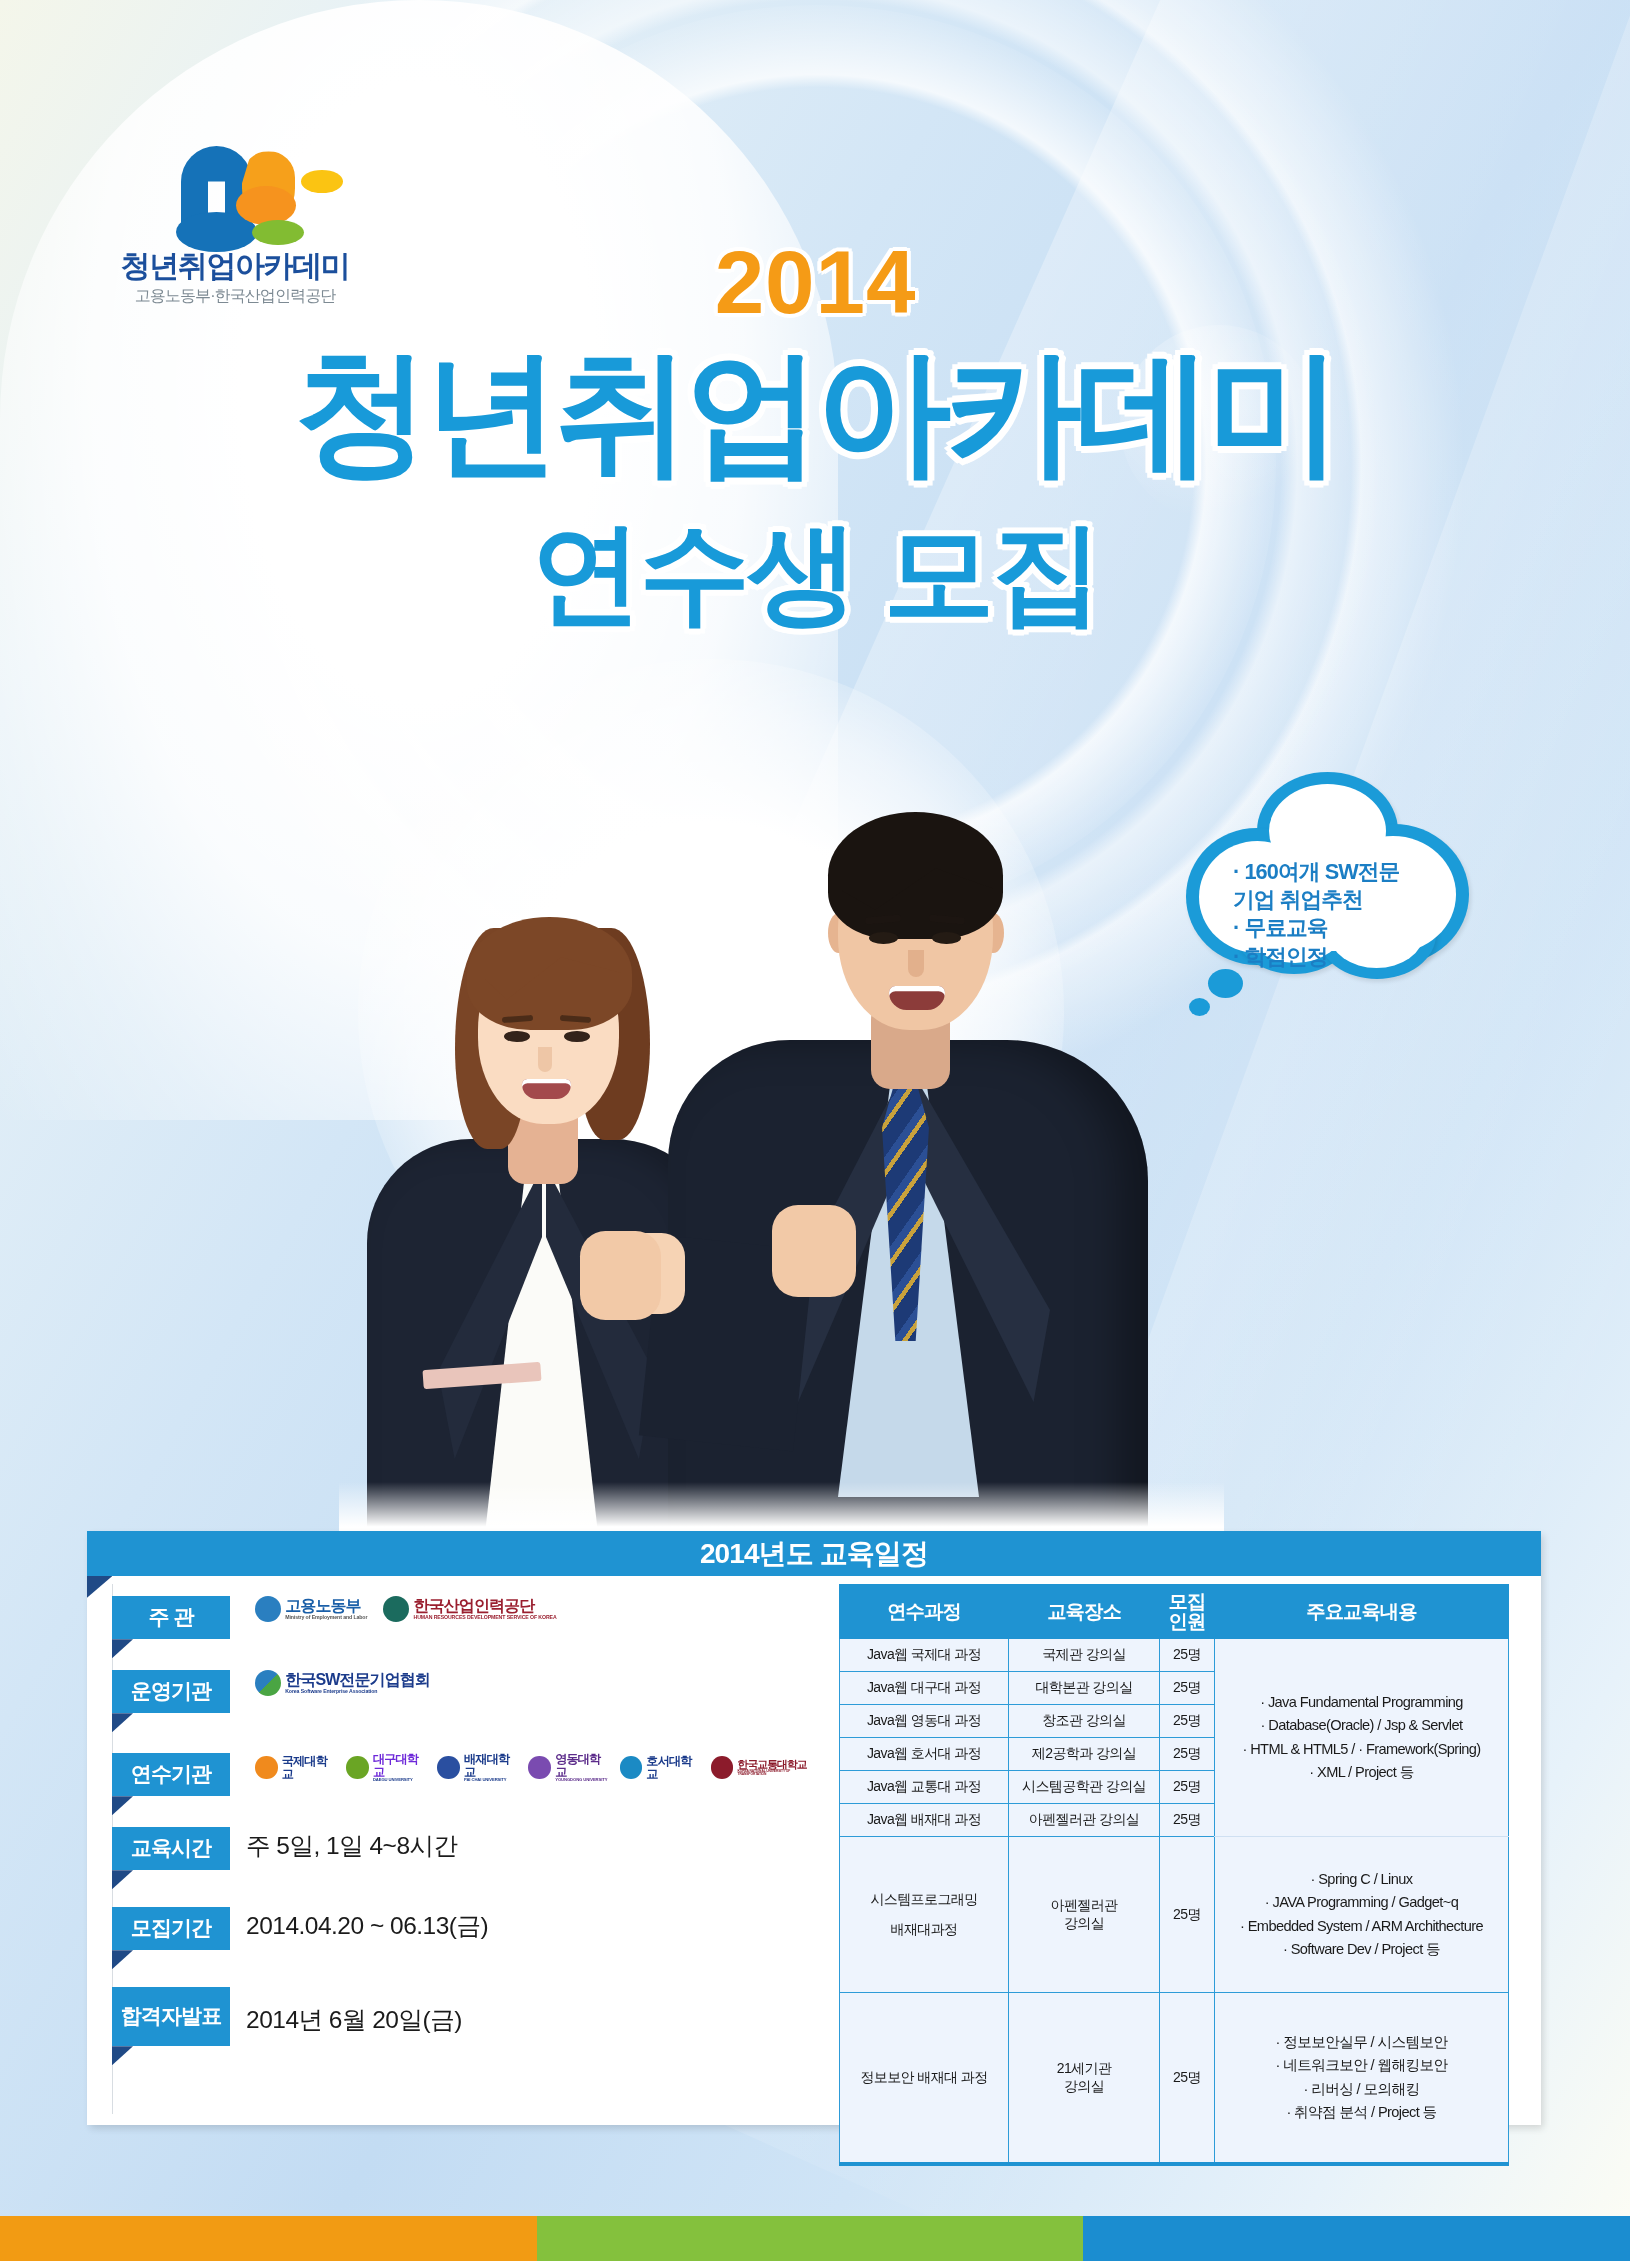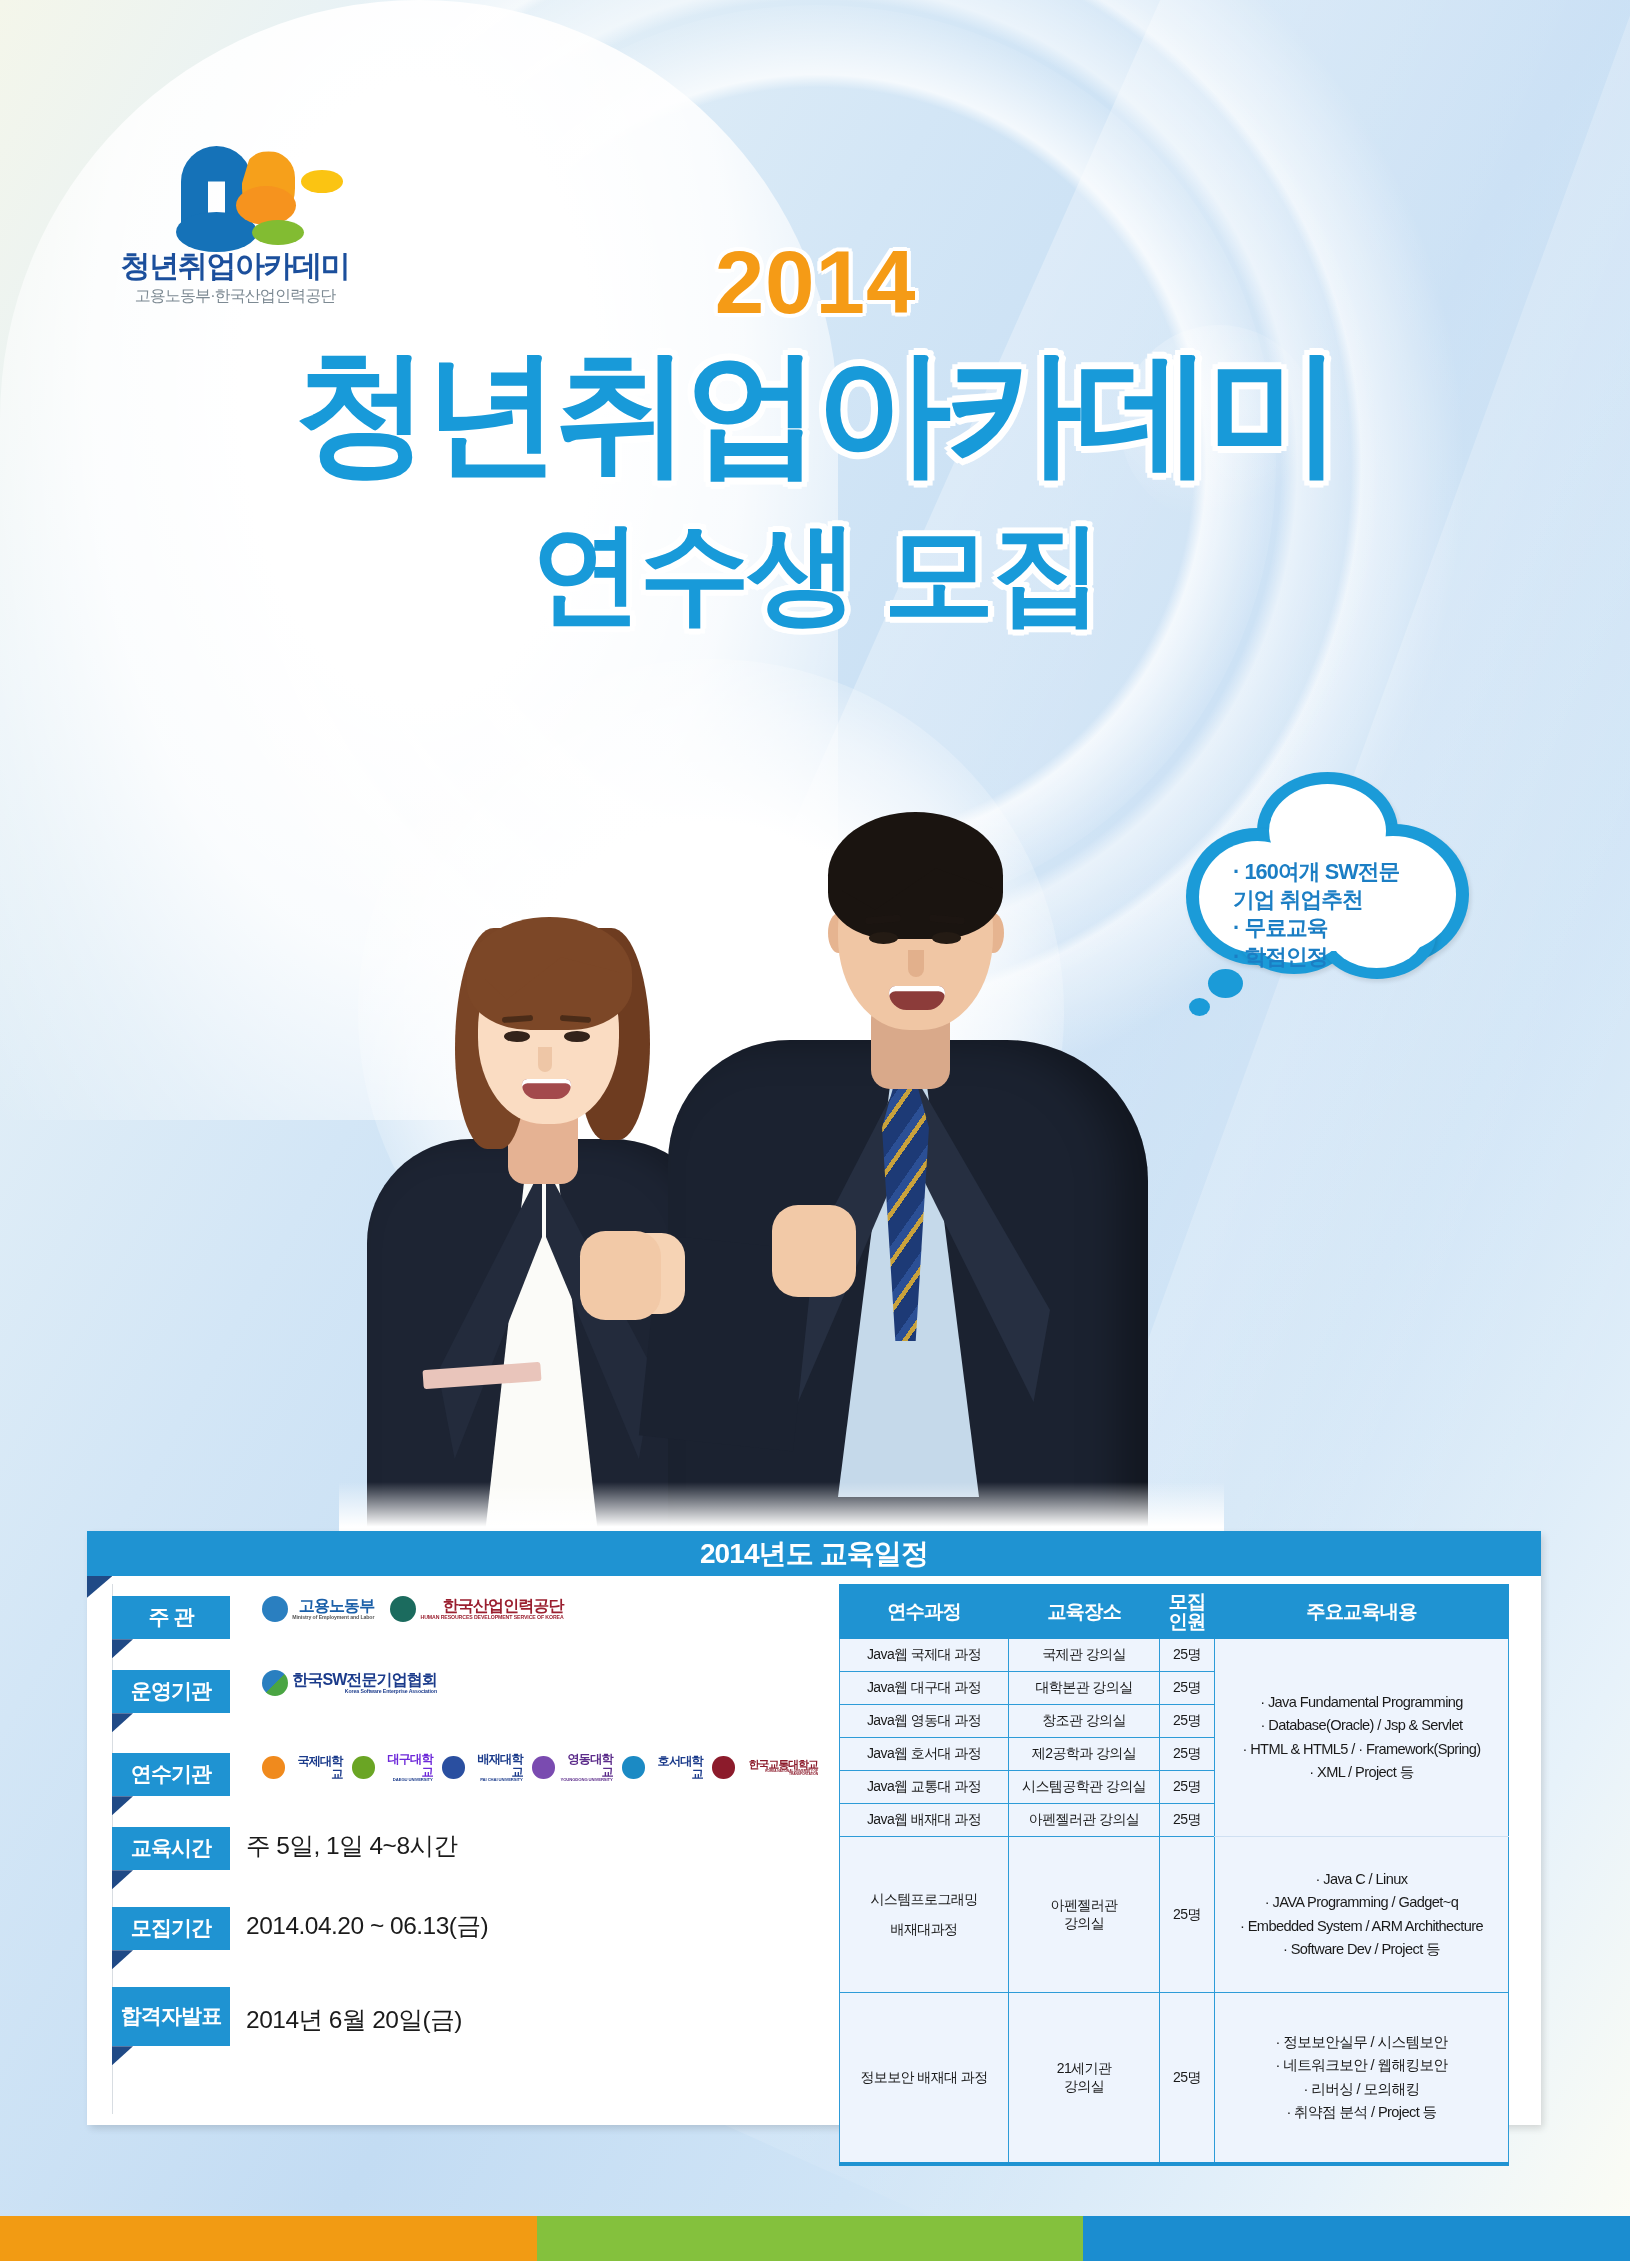--- a/index.html
+++ b/index.html
@@ -137,21 +137,21 @@
   .irow{position:relative;display:flex;align-items:flex-start;}
   .ilabel{position:relative;width:118px;min-height:43px;background:#1f93d2;color:#fff;
           font-size:21px;font-weight:bold;letter-spacing:-0.9px;display:flex;align-items:center;
           justify-content:center;text-align:center;line-height:1.08;flex:0 0 118px;}
   .ilabel.two{min-height:59px;}
   .ilabel .fold{position:absolute;left:0;top:100%;width:21px;height:19px;background:#204a86;
           clip-path:polygon(0 0,100% 0,0 100%);}
   .ival{padding-left:16px;padding-top:1.9px;font-size:20px;color:#1b1b1b;line-height:1.42;letter-spacing:-0.5px;}
 
   
-  .logos{display:flex;align-items:center;gap:16px;padding-left:32px;text-align:right;}
+  .logos{display:flex;align-items:center;gap:16px;padding-left:25px;}
   .lg{display:flex;align-items:center;gap:4.2px;}
   .lg .badge{width:26px;height:26px;border-radius:50%;flex:0 0 26px;}
   .lg .tx{display:flex;flex-direction:column;line-height:1.02;}
   .lg .tk{font-size:16px;font-weight:bold;letter-spacing:-0.9px;}
   .lg .te{font-size:5.2px;font-weight:bold;letter-spacing:-0.1px;}
   .lg.small .badge{width:22.6px;height:22.6px;flex:0 0 22.6px;}
   .lg.small .tk{font-size:12.2px;}
   .lg.small .te{font-size:4.2px;}
 
   
@@ -457,21 +457,21 @@
         <div>시스템프로그래밍</div>
         <div style="height:12.2px;"></div>
         <div>배재대과정</div>
       </td>
       <td class="sep">
         <div>아펜젤러관</div>
         <div>강의실</div>
       </td>
       <td class="sep">25명</td>
       <td class="desc sep">
-        <div>· Java C / Linux</div>
+        <div>· Spring C / Linux</div>
         <div>· JAVA Programming / Gadget~q</div>
         <div>· Embedded System / ARM Archithecture</div>
         <div>· Software Dev / Project 등</div>
       </td>
     </tr>
     <tr class="last">
       <td style="height:155px;">정보보안 배재대 과정</td>
       <td>
         <div>21세기관</div>
         <div>강의실</div>

